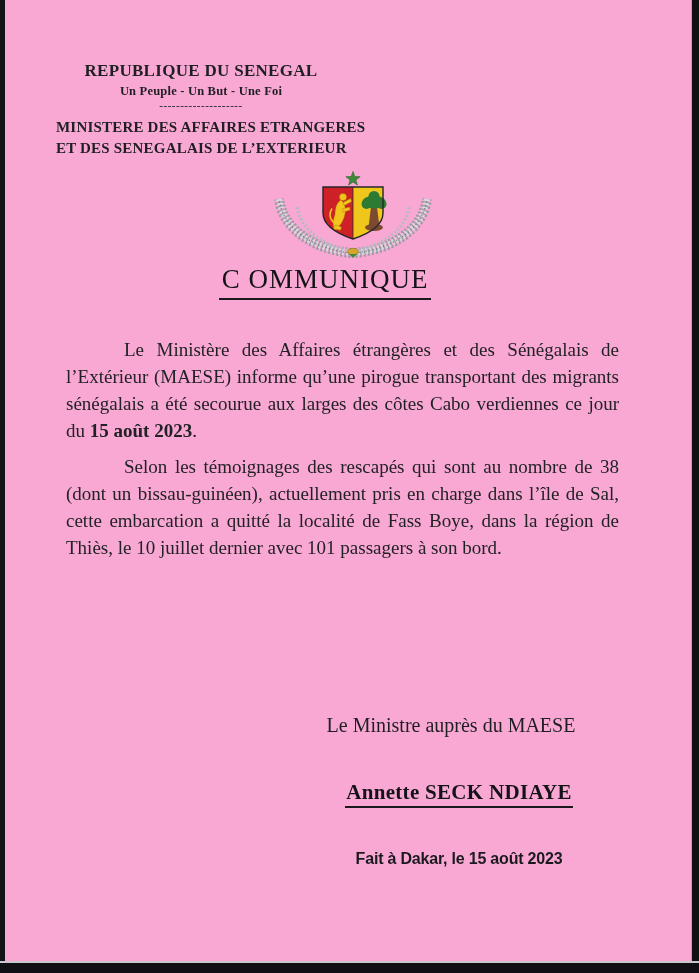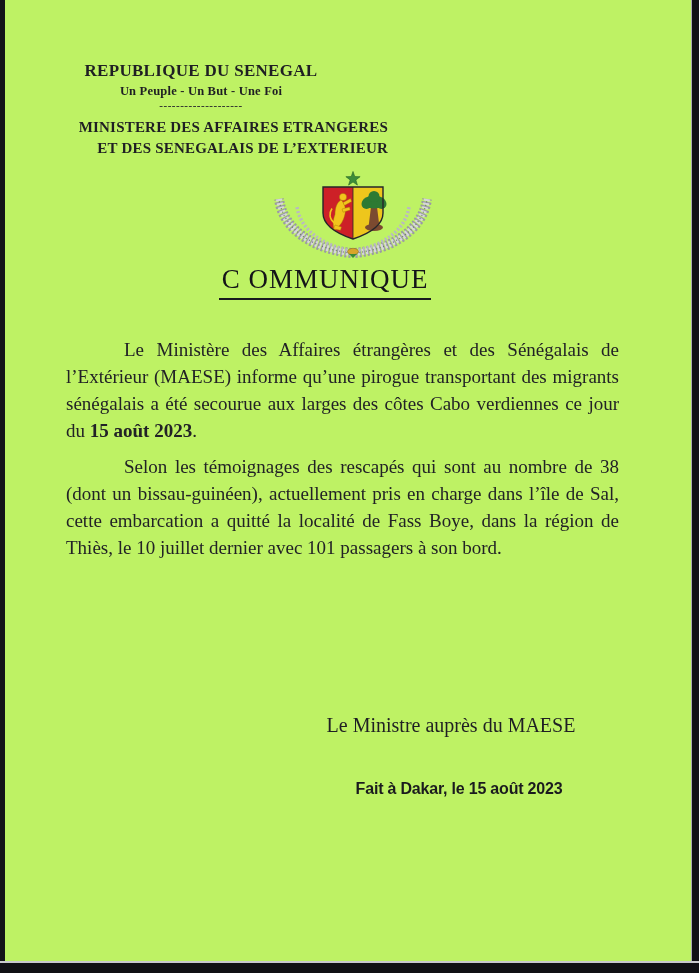--- a/index.html
+++ b/index.html
@@ -5,35 +5,35 @@
   html,body{margin:0;padding:0;}
   body{
     width:699px;height:973px;
     background:#fdfdfd;
     overflow:hidden;
     position:relative;
     font-family:"Liberation Serif","DejaVu Serif",serif;
     color:#1f1f23;
     -webkit-font-smoothing:antialiased;
   }
-  .page{position:absolute;inset:0;background:#bef264;}
+  .page{position:absolute;inset:0;background:#f9a8d4;}
   
   .edge-left{position:absolute;left:0;top:0;width:5px;height:973px;background:#141418;}
   .edge-right{position:absolute;right:0;top:0;width:7px;height:973px;background:#101014;border-left:1px solid #a9a9ad;}
   .edge-bottom{position:absolute;left:0;bottom:0;width:699px;height:10px;background:#101014;border-top:2px solid #c9c9cd;}
 
   
   .letterhead-top{
     position:absolute;left:60px;top:60px;width:282px;text-align:center;
   }
   .republic{font-weight:bold;font-size:17px;letter-spacing:.3px;line-height:21px;}
   .motto{font-weight:bold;font-size:12.5px;letter-spacing:.2px;line-height:16px;margin-top:2px;}
   .dashes{font-weight:bold;font-size:11px;line-height:11px;letter-spacing:.5px;margin-top:1px;color:#2a2a2e;}
   .ministry-block{
-    position:absolute;left:62px;top:117px;width:326px;text-align:right;
+    position:absolute;left:56px;top:117px;width:326px;text-align:left;
     font-weight:bold;font-size:15px;line-height:21px;letter-spacing:.2px;
   }
 
   
   .emblem{position:absolute;left:273px;top:171px;width:160px;height:88px;}
 
   
   .title-row{position:absolute;left:0;top:264px;width:650px;text-align:center;}
   .title{
     display:inline-block;font-weight:normal;font-size:27px;letter-spacing:1px;
@@ -133,19 +133,20 @@
     <span class="title">C OMMUNIQUE</span>
   </div>
 
   <div class="body-text">
       <p class="body-para"><span>Le Ministère des Affaires étrangères et des Sénégalais de l’Extérieur (MAESE) informe qu’une pirogue transportant des migrants sénégalais a été secourue aux larges des côtes Cabo verdiennes ce jour du </span><strong>15 août 2023</strong><span>.</span></p>
       <p class="body-para"><span>Selon les témoignages des rescapés qui sont au nombre de 38 (dont un bissau-guinéen), actuellement pris en charge dans l’île de Sal, cette embarcation a quitté la localité de Fass Boye, dans la région de Thiès, le 10 juillet dernier avec 101 passagers à son bord.</span></p>
     </div>
 
   <div class="signature">
     <div class="sig-role-1">Le Ministre auprès du MAESE</div>
+    <div><span class="sig-name">Annette SECK NDIAYE</span></div>
     <div class="sig-date">Fait à Dakar, le 15 août 2023</div>
   </div>
 
   <div class="edge-left"></div>
   <div class="edge-right"></div>
   <div class="edge-bottom"></div>
 </div>
 
 </body></html>

